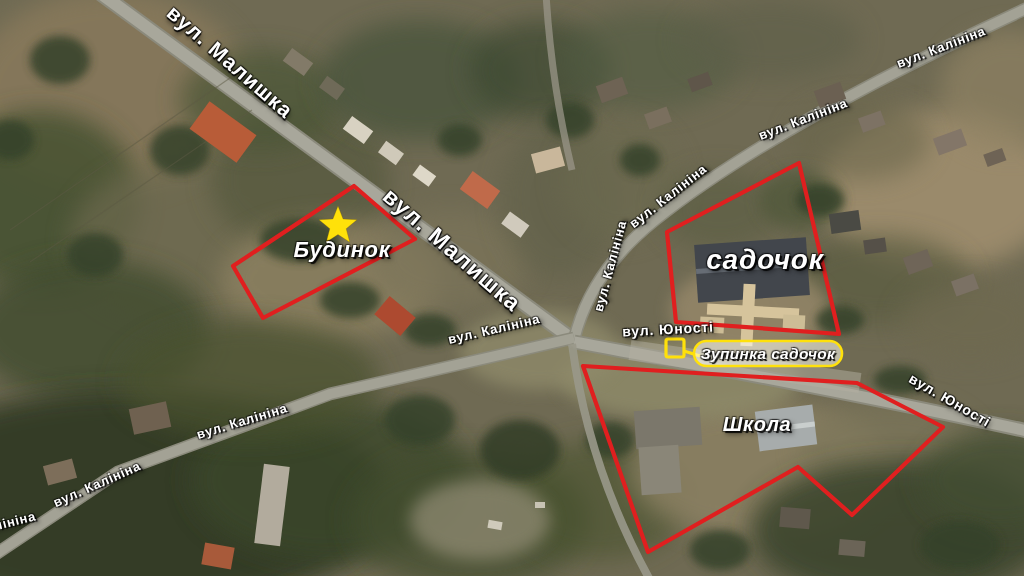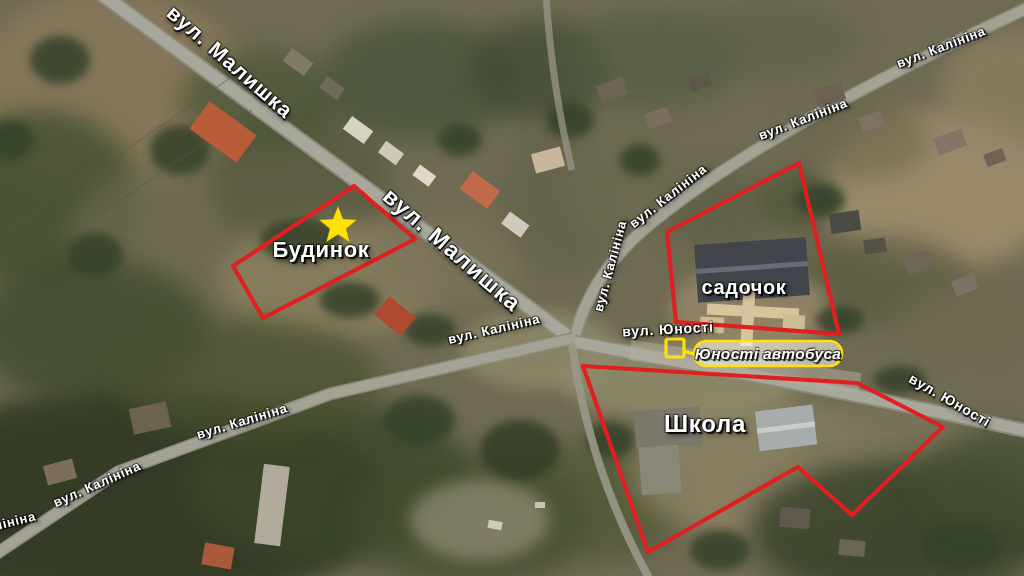--- a/index.html
+++ b/index.html
@@ -8,25 +8,26 @@
   .map svg{position:absolute;left:0;top:0;}
   #labels{position:absolute;left:0;top:0;width:100%;height:100%;z-index:3;pointer-events:none;}
   .street-label{
     position:absolute;color:var(--label,#fff);font-weight:bold;white-space:nowrap;
     letter-spacing:.06em;
     text-shadow:-1px -1px 1px rgba(0,0,0,.55),1px -1px 1px rgba(0,0,0,.55),
                 -1px 1px 1px rgba(0,0,0,.55),1.5px 1.5px 1px rgba(0,0,0,.9),
                 3px 3px 4px rgba(0,0,0,.5);
   }
   .place-label{
-    position:absolute;color:var(--label,#fff);font-weight:bold;
+    position:absolute;color:var(--label,#fff);font-weight:bold;font-style:italic;
     white-space:nowrap;letter-spacing:.03em;transform:translate(-50%,-50%);
     text-shadow:-1px -1px 1px rgba(0,0,0,.5),1px -1px 1px rgba(0,0,0,.5),
                 -1px 1px 1px rgba(0,0,0,.5),2px 2px 1px rgba(0,0,0,.9),
                 3px 3px 5px rgba(0,0,0,.55);
+    margin-left:21px;
   }
   #overlay{z-index:2;}
   #base{z-index:1;}
   .outline{fill:none;stroke:var(--outline,#e01f1f);stroke-width:4.2;stroke-linejoin:round;}
   .bubble-label{
     position:absolute;left:694px;top:341px;width:148px;height:25px;line-height:25px;
     z-index:4;text-align:center;color:#fff;font-weight:bold;font-style:italic;
     font-size:15.5px;letter-spacing:.02em;
     text-shadow:-1px -1px 1px rgba(0,0,0,.6),1px -1px 1px rgba(0,0,0,.6),
                 -1px 1px 1px rgba(0,0,0,.6),1.5px 1.5px 1px rgba(0,0,0,.95);
@@ -183,18 +184,18 @@
       <div class="street-label" style="left: 803px; top: 119px; font-size: 13px; transform: translate(-50%, -50%) rotate(-21deg);">вул. Калініна</div>
       <div class="street-label" style="left: 668px; top: 196px; font-size: 13px; transform: translate(-50%, -50%) rotate(-38deg);">вул. Калініна</div>
       <div class="street-label" style="left: 610px; top: 266px; font-size: 13px; transform: translate(-50%, -50%) rotate(-75deg);">вул. Калініна</div>
       <div class="street-label" style="left: 494px; top: 329px; font-size: 13px; transform: translate(-50%, -50%) rotate(-13deg);">вул. Калініна</div>
       <div class="street-label" style="left: 242px; top: 421px; font-size: 13px; transform: translate(-50%, -50%) rotate(-17deg);">вул. Калініна</div>
       <div class="street-label" style="left: 97px; top: 484px; font-size: 13px; transform: translate(-50%, -50%) rotate(-24deg);">вул. Калініна</div>
       <div class="street-label" style="left: -10px; top: 527px; font-size: 13px; transform: translate(-50%, -50%) rotate(-14deg);">вул. Калініна</div>
       <div class="street-label" style="left: 668px; top: 329px; font-size: 14px; transform: translate(-50%, -50%) rotate(-3deg);">вул. Юності</div>
       <div class="street-label" style="left: 950px; top: 400px; font-size: 14px; transform: translate(-50%, -50%) rotate(30deg);">вул. Юності</div>
       <div class="place-label" style="left: 321px; top: 250px; font-size: 22px;">Будинок</div>
-      <div class="place-label" style="left: 744px; top: 287px; font-size: 20px;">садочок</div>
-      <div class="place-label" style="left: 705px; top: 424px; font-size: 24px;">Школа</div>
+      <div class="place-label" style="left: 744px; top: 260px; font-size: 28px;">садочок</div>
+      <div class="place-label" style="left: 736px; top: 424px; font-size: 20px;">Школа</div>
     </div>
 
-  <div class="bubble-label">Юності автобуса</div>
+  <div class="bubble-label">Зупинка садочок</div>
 </div>
 
 </body></html>

